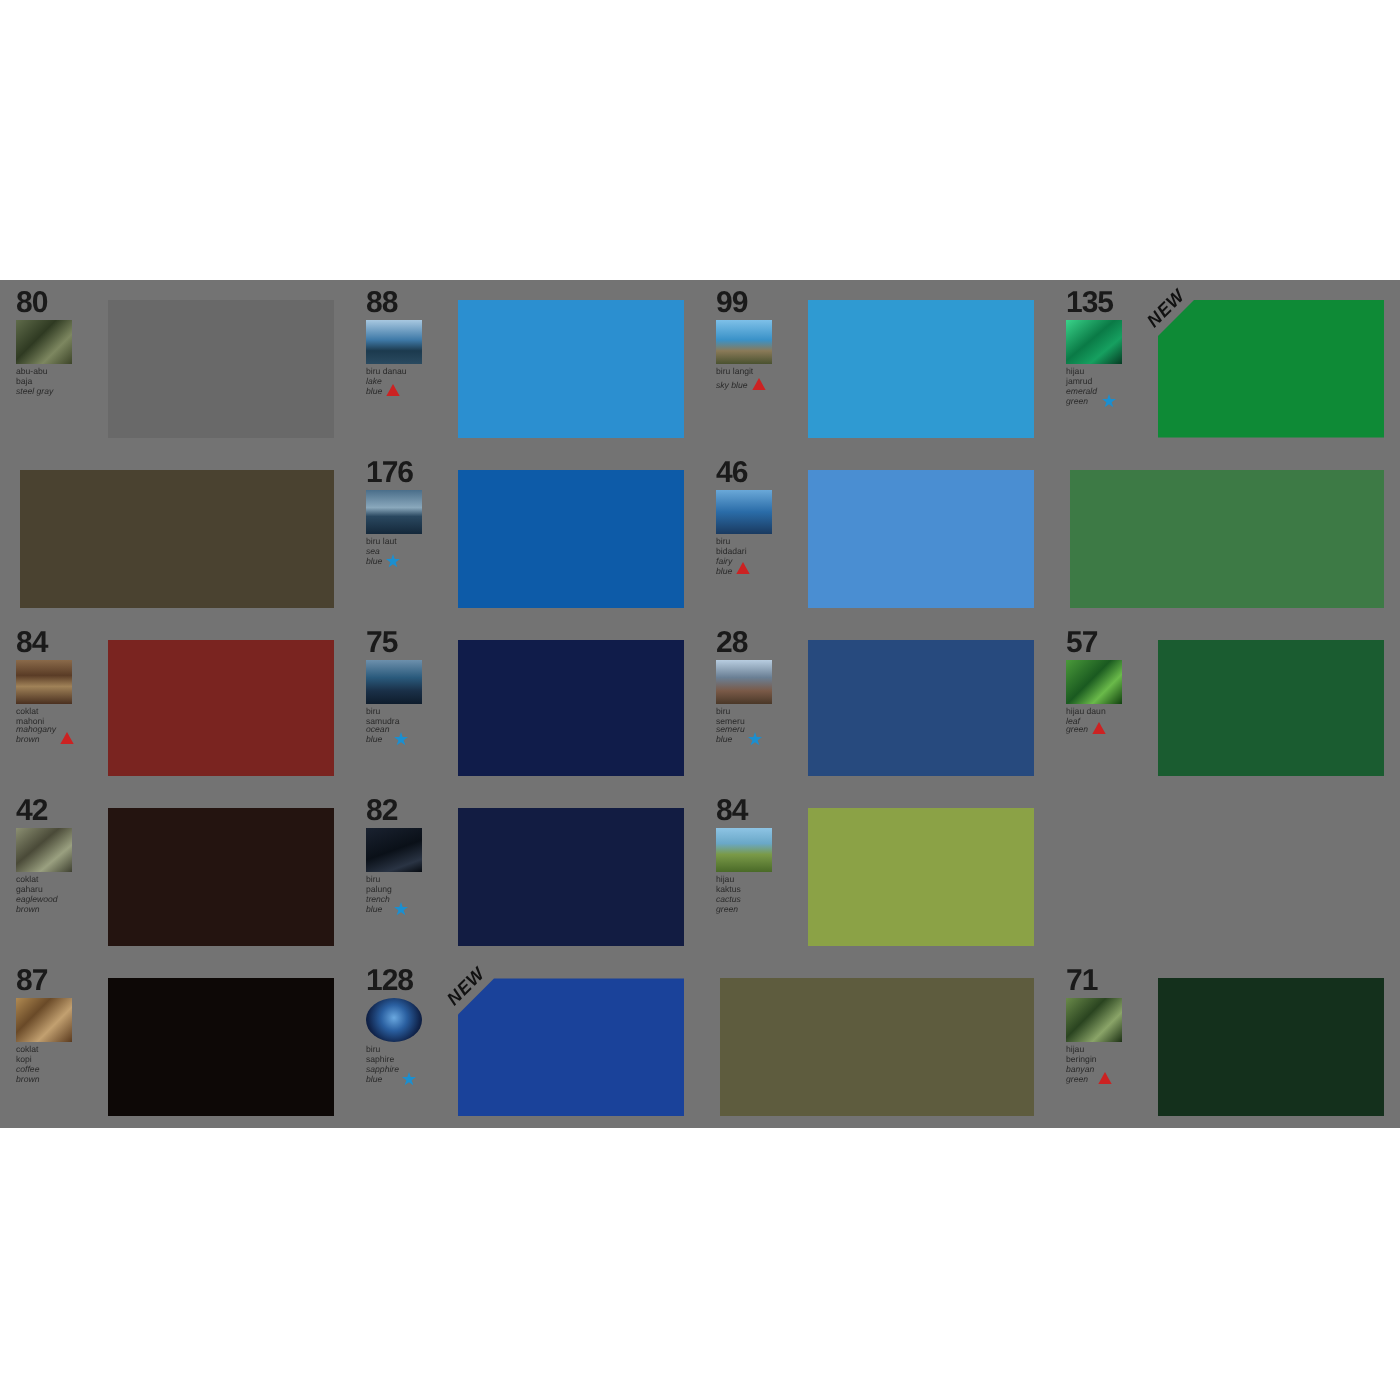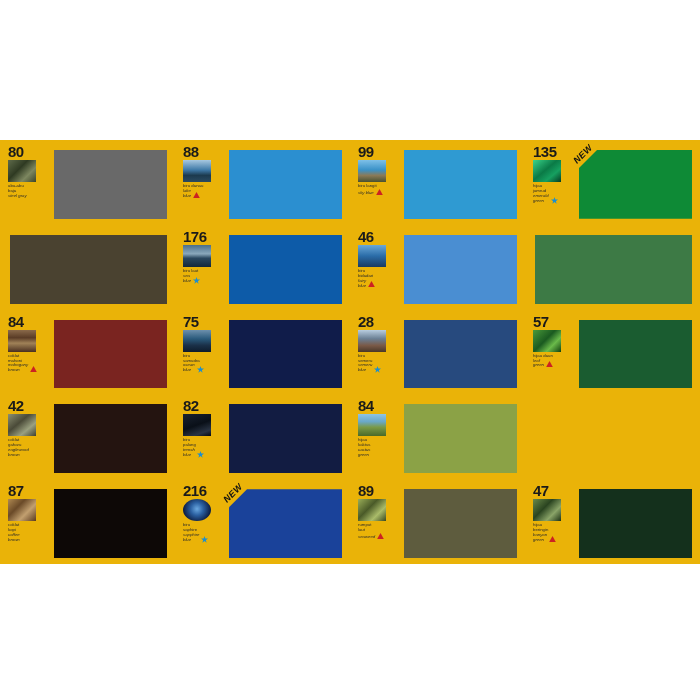--- a/index.html
+++ b/index.html
@@ -15,21 +15,21 @@
     overflow: hidden;
     position: relative;
   }
 
   #chart-sheet {
     position: absolute;
     left: 0;
     top: 140px;
     width: 700px;
     height: 424px;
-    background: #eab308;
+    background: #737373;
     display: flex;
     flex-direction: column;
   }
 
   .swatch-row {
     display: flex;
     flex-direction: row;
     height: 84.8px;
     width: 700px;
   }
@@ -341,47 +341,39 @@
           <div class="cell-number">87</div>
           <div class="cell-thumb th-coffee"></div>
           <div class="cell-names"><span class="indo">coklat
 kopi</span><div class="mark-row"><span class="eng">coffee
 brown</span></div></div>
         </div>
         <div class="color-block" style="background: rgb(13, 8, 6);"></div>
       </div>
       <div class="swatch-cell">
         <div class="cell-info">
-          <div class="cell-number">216</div>
+          <div class="cell-number">128</div>
           <div class="cell-thumb th-sapphire"></div>
           <div class="cell-names"><span class="indo">biru
 saphire</span><div class="mark-row"><span class="eng">sapphire
 blue</span><span class="mark star"><svg width="7" height="7" viewBox="0 0 10 10">
                   <polygon points="5,0 6.2,3.6 10,3.6 6.9,5.9 8.1,9.5 5,7.3 1.9,9.5 3.1,5.9 0,3.6 3.8,3.6" fill="#1b8fd0"></polygon>
                 </svg></span></div></div>
         </div>
         <div class="color-block has-new" style="background: rgb(26, 66, 154);"></div>
         <div class="new-ribbon">
           <span class="new-text">NEW</span>
         </div>
       </div>
       <div class="swatch-cell">
-        <div class="cell-info">
-          <div class="cell-number">89</div>
-          <div class="cell-thumb th-seaweed"></div>
-          <div class="cell-names"><span class="indo">rumput
-laut</span><div class="mark-row"><span class="eng">seaweed</span><span class="mark tri"><svg width="7" height="6" viewBox="0 0 10 9">
-                  <polygon points="5,0 10,9 0,9" fill="#cc2222"></polygon>
-                </svg></span></div></div>
-        </div>
         <div class="color-block" style="background: rgb(94, 92, 62);"></div>
       </div>
       <div class="swatch-cell">
         <div class="cell-info">
-          <div class="cell-number">47</div>
+          <div class="cell-number">71</div>
           <div class="cell-thumb th-banyan"></div>
           <div class="cell-names"><span class="indo">hijau
 beringin</span><div class="mark-row"><span class="eng">banyan
 green</span><span class="mark tri"><svg width="7" height="6" viewBox="0 0 10 9">
                   <polygon points="5,0 10,9 0,9" fill="#cc2222"></polygon>
                 </svg></span></div></div>
         </div>
         <div class="color-block" style="background: rgb(20, 48, 28);"></div>
       </div>
     </div>

